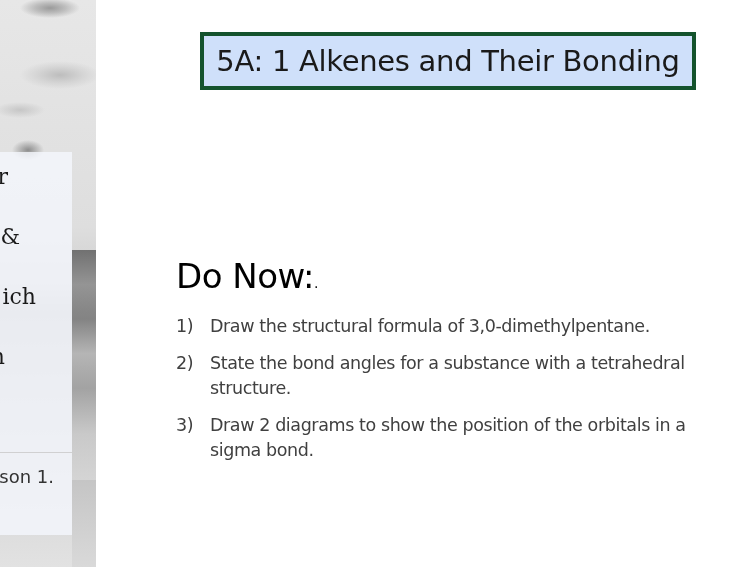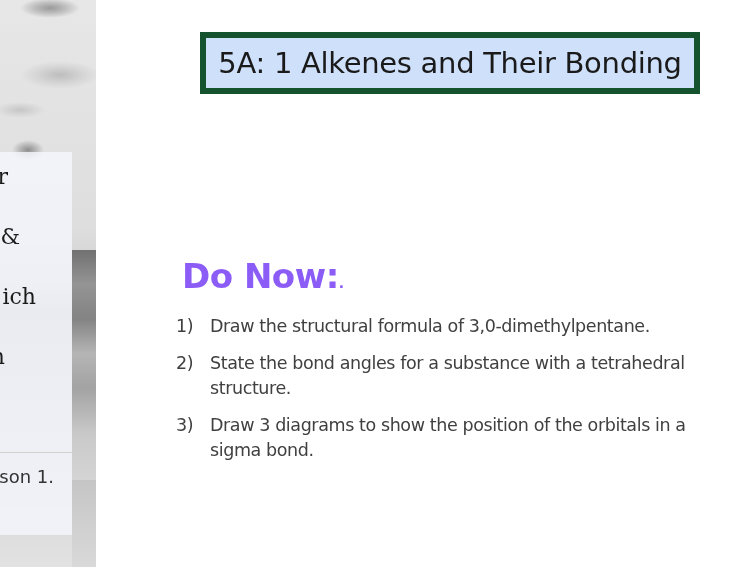--- a/index.html
+++ b/index.html
@@ -85,43 +85,43 @@
       white-space: nowrap;
       line-height: 1;
     }
     
     .title-box {
       position: absolute;
       left: 200px;
       top: 32px;
       width: 488px;
       height: 50px;
-      border: 6px solid #14532d;
+      border: 4px solid #14532d;
       background: #cfe0fa;
       display: flex;
       align-items: center;
       justify-content: center;
       box-sizing: content-box;
     }
     .title-text {
       font-family: "DejaVu Sans", "Liberation Sans", sans-serif;
       font-size: 29px;
       color: #1a1a1a;
       letter-spacing: -0.3px;
       white-space: nowrap;
     }
     
     .do-now {
       position: absolute;
-      left: 182px;
+      left: 176px;
       top: 256px;
       font-family: "DejaVu Sans", "Liberation Sans", sans-serif;
       font-size: 34px;
-      color: #8b5cf6;
-      font-weight: 700;
+      color: #000000;
+      font-weight: 400;
       letter-spacing: -0.5px;
       white-space: nowrap;
     }
     .do-now .dot {
       font-size: 14px;
     }
     
     .questions {
       position: absolute;
       left: 176px;
@@ -178,17 +178,17 @@
     <li class="question">
       <span class="num">1)</span>
       <span>Draw the structural formula of 3,0-dimethylpentane.</span>
     </li>
     <li class="question">
       <span class="num">2)</span>
       <span>State the bond angles for a substance with a tetrahedral structure.</span>
     </li>
     <li class="question">
       <span class="num">3)</span>
-      <span>Draw 3 diagrams to show the position of the orbitals in a sigma bond.</span>
+      <span>Draw 2 diagrams to show the position of the orbitals in a sigma bond.</span>
     </li>
   </ol>
 
 </div>
 
 </body></html>

